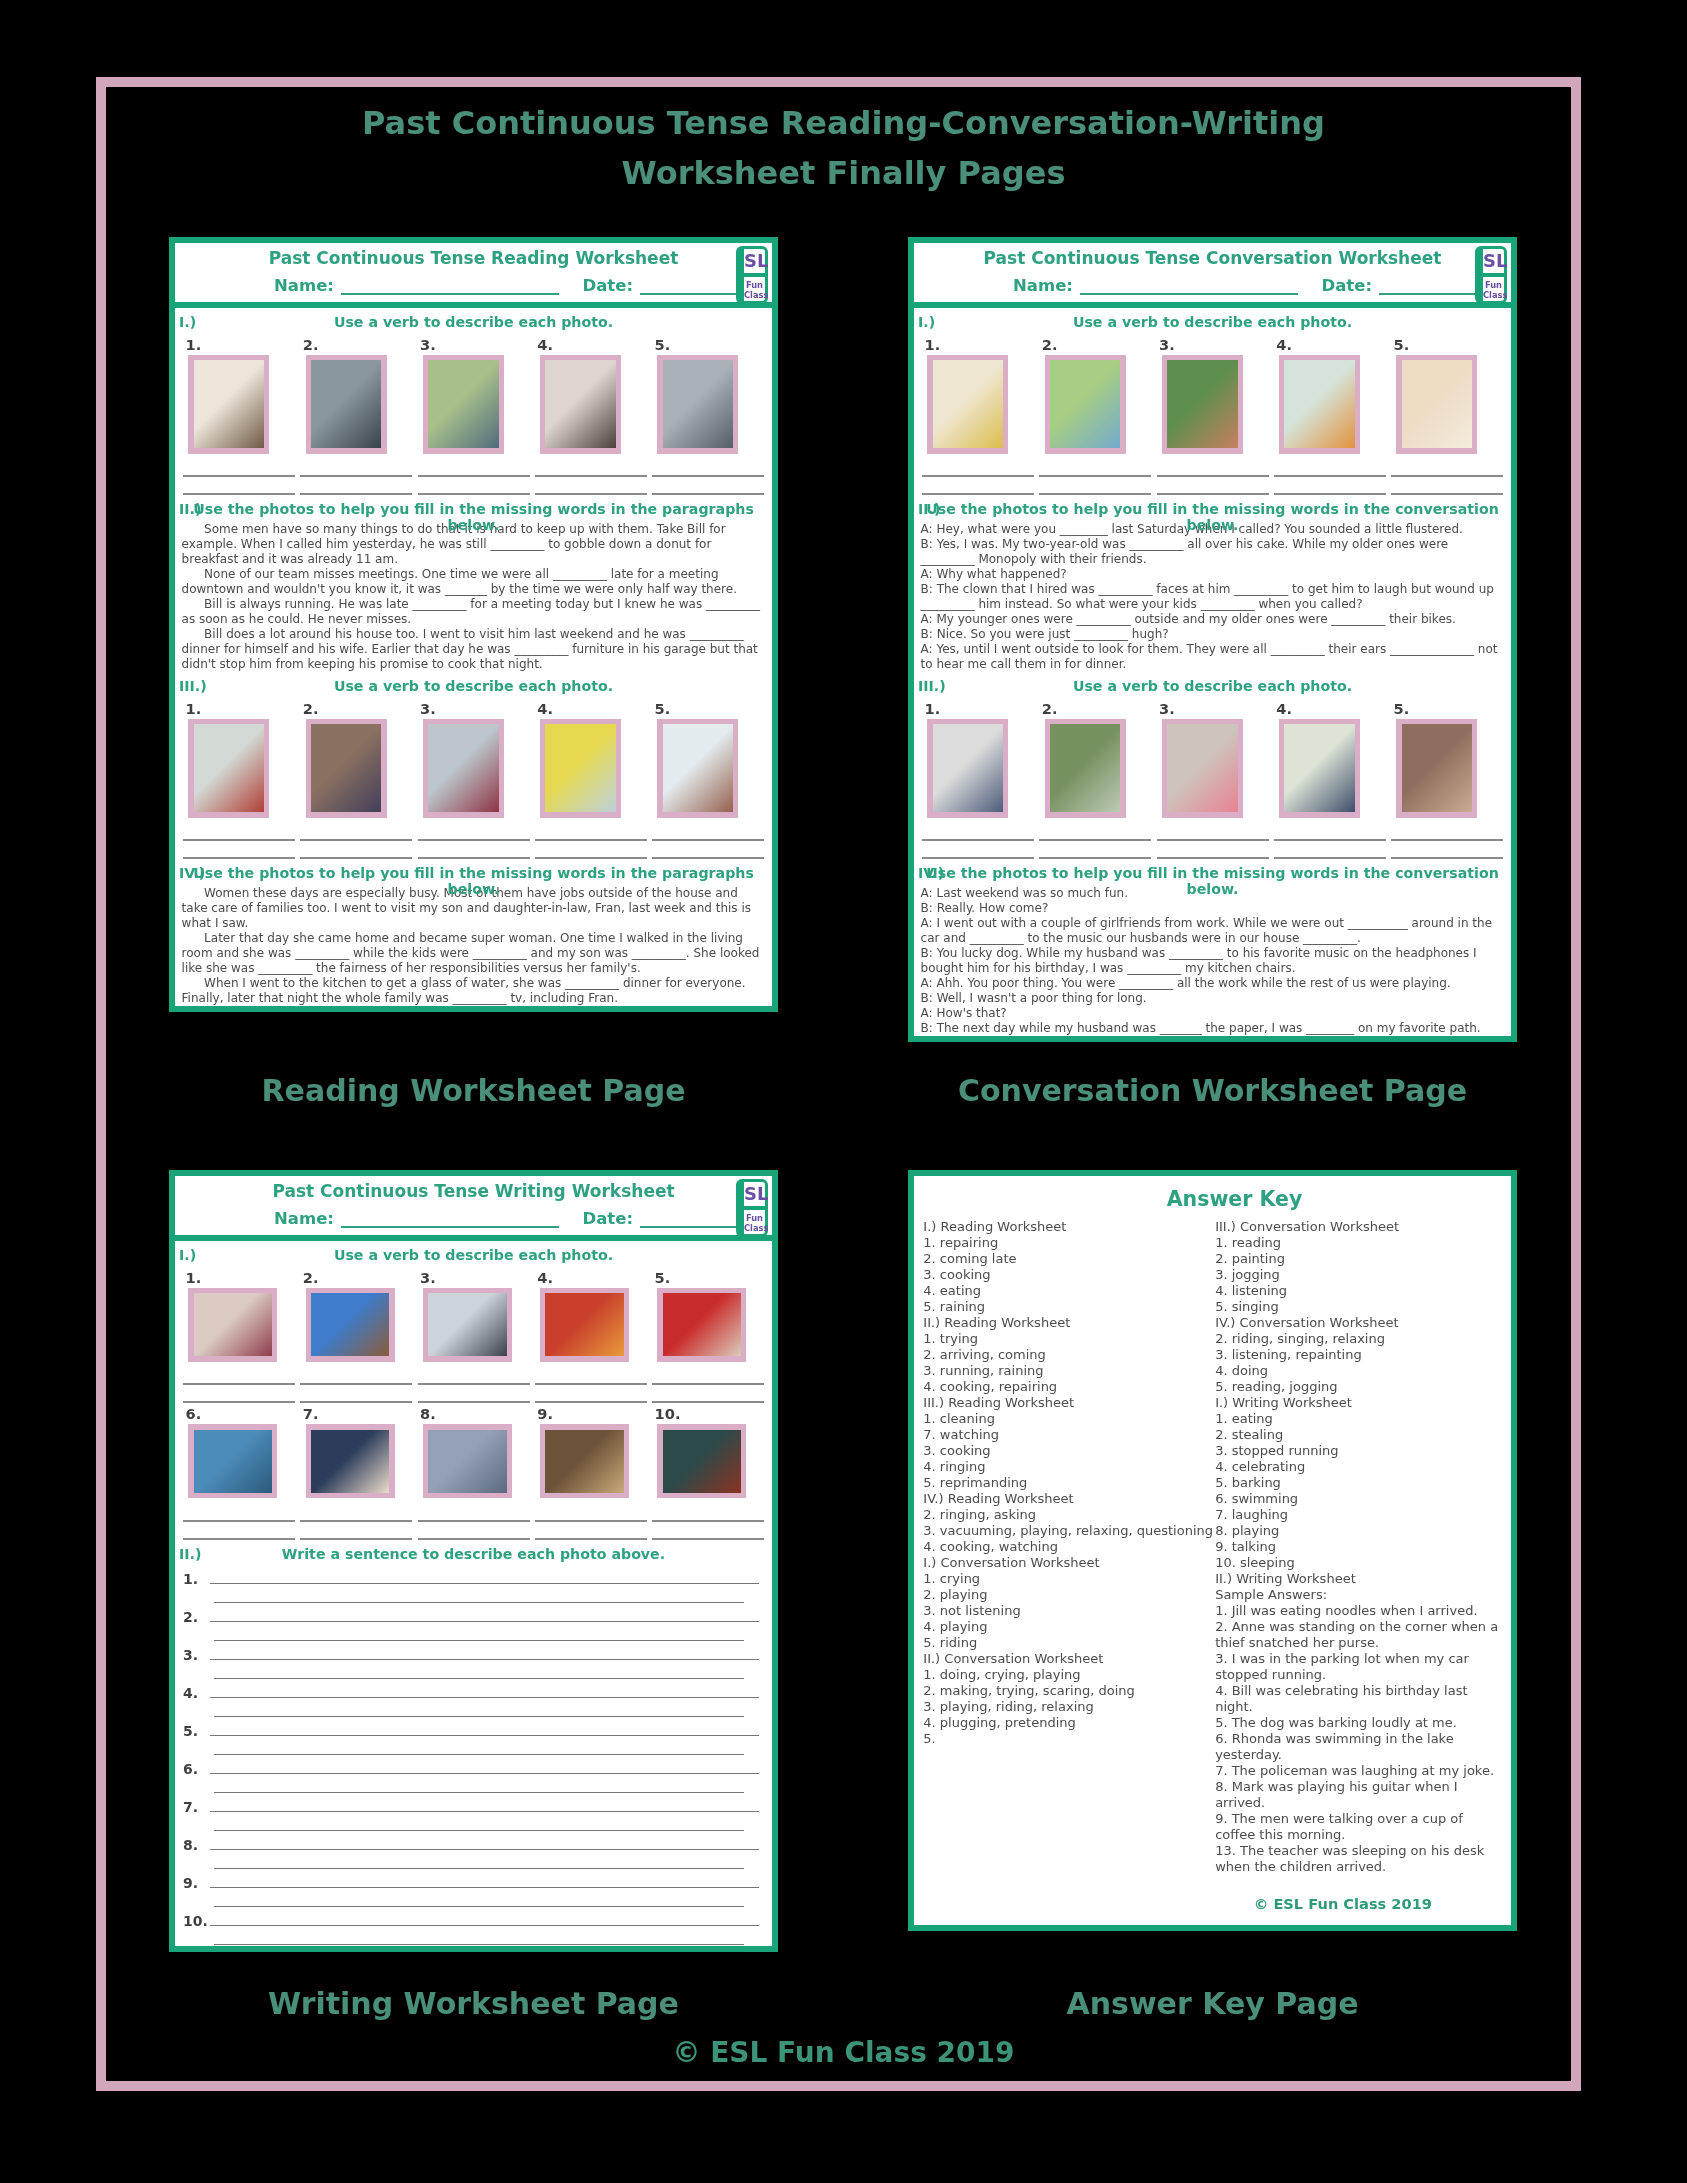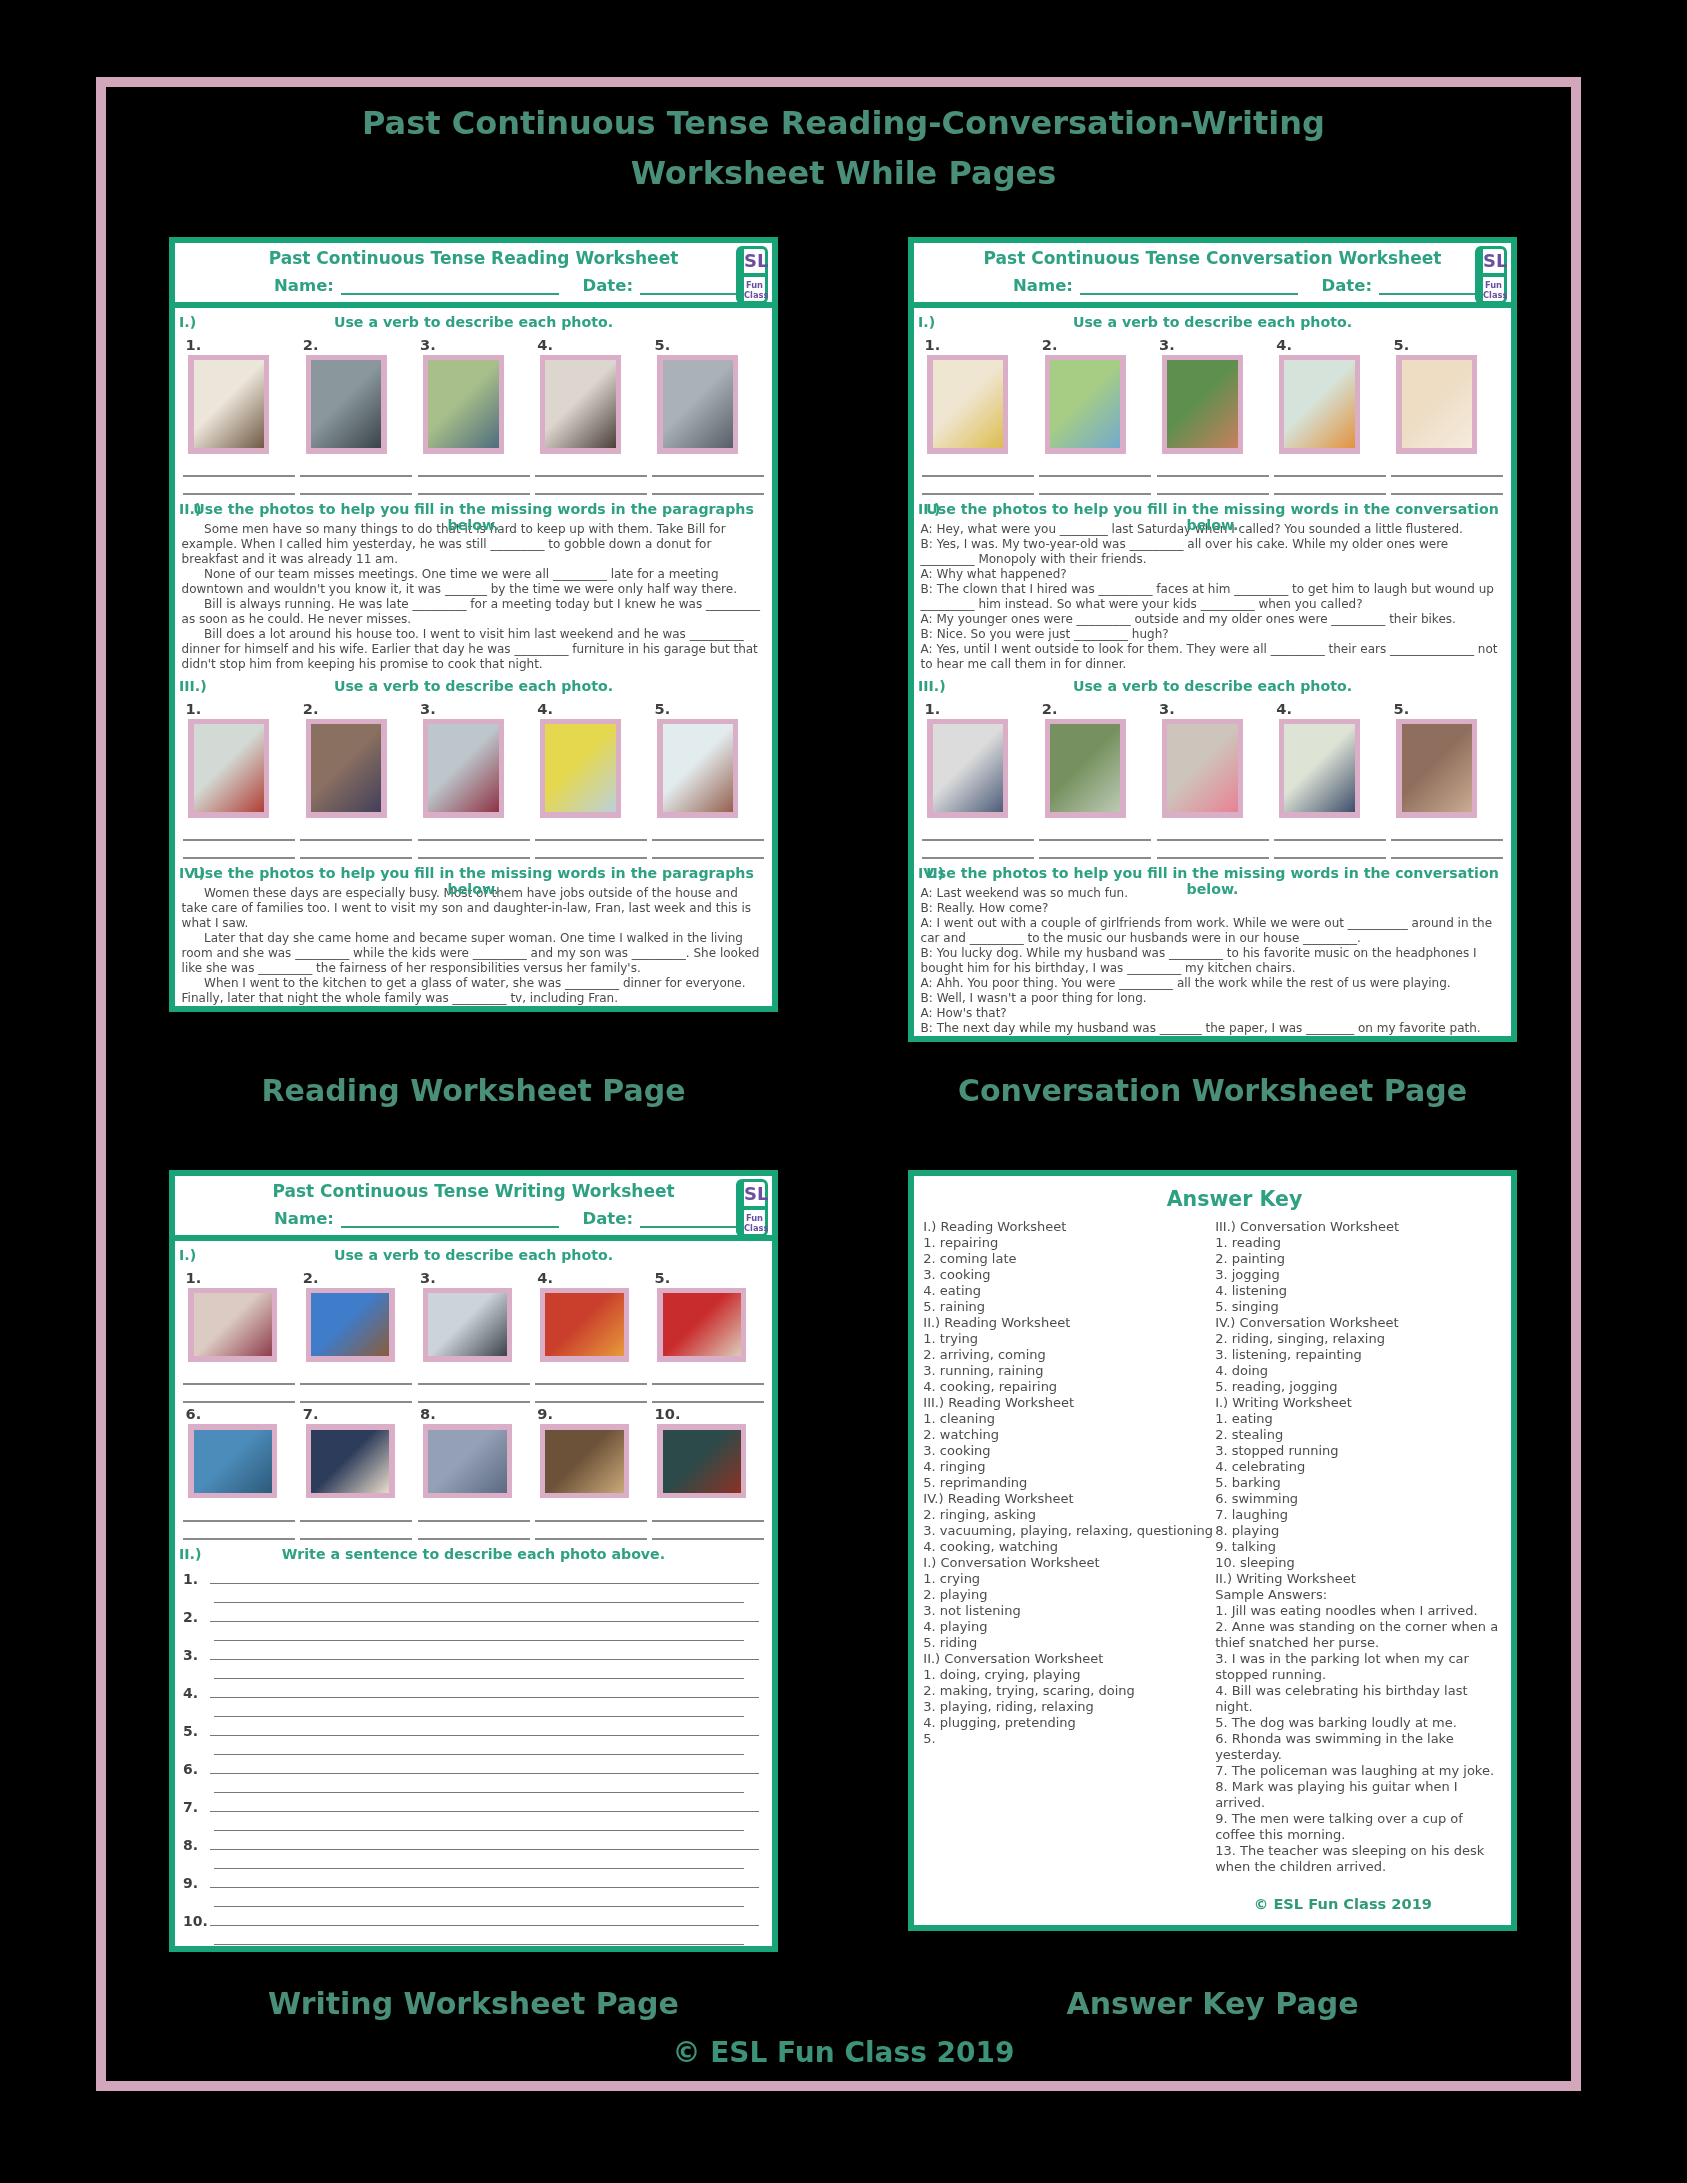--- a/index.html
+++ b/index.html
@@ -68,21 +68,21 @@
           color:#3c9379;font-weight:bold;font-size:28px;}
 </style>
 </head>
 <body>
 
 <div class="sheet">
   <div class="pink-frame"></div>
 
   <div class="page-title">
     <div>Past Continuous Tense Reading-Conversation-Writing</div>
-    <div>Worksheet While Pages</div>
+    <div>Worksheet Finally Pages</div>
   </div>
 
   <section class="panel" id="panel-reading">
     <header class="p-head">
       <div class="p-title">Past Continuous Tense Reading Worksheet</div>
       <div class="nd-row">
         <span>Name:</span>
         <span class="nd-line nd-name"></span>
         <span class="nd-date-label">Date:</span>
         <span class="nd-line nd-date"></span>
@@ -593,21 +593,21 @@
           <div class="ak-line">3.  cooking</div>
           <div class="ak-line">4.  eating</div>
           <div class="ak-line">5.  raining</div>
           <div class="ak-line">II.) Reading Worksheet</div>
           <div class="ak-line">1.  trying</div>
           <div class="ak-line">2.  arriving, coming</div>
           <div class="ak-line">3.  running, raining</div>
           <div class="ak-line">4.  cooking, repairing</div>
           <div class="ak-line">III.)  Reading Worksheet</div>
           <div class="ak-line">1.  cleaning</div>
-          <div class="ak-line">2.  watching</div>
+          <div class="ak-line">7.  watching</div>
           <div class="ak-line">3.  cooking</div>
           <div class="ak-line">4.  ringing</div>
           <div class="ak-line">5.  reprimanding</div>
           <div class="ak-line">IV.) Reading Worksheet</div>
           <div class="ak-line">2.  ringing, asking</div>
           <div class="ak-line">3.  vacuuming, playing, relaxing, questioning</div>
           <div class="ak-line">4.  cooking, watching</div>
           <div class="ak-line">I.)  Conversation Worksheet</div>
           <div class="ak-line">1.  crying</div>
           <div class="ak-line">2.  playing</div>

